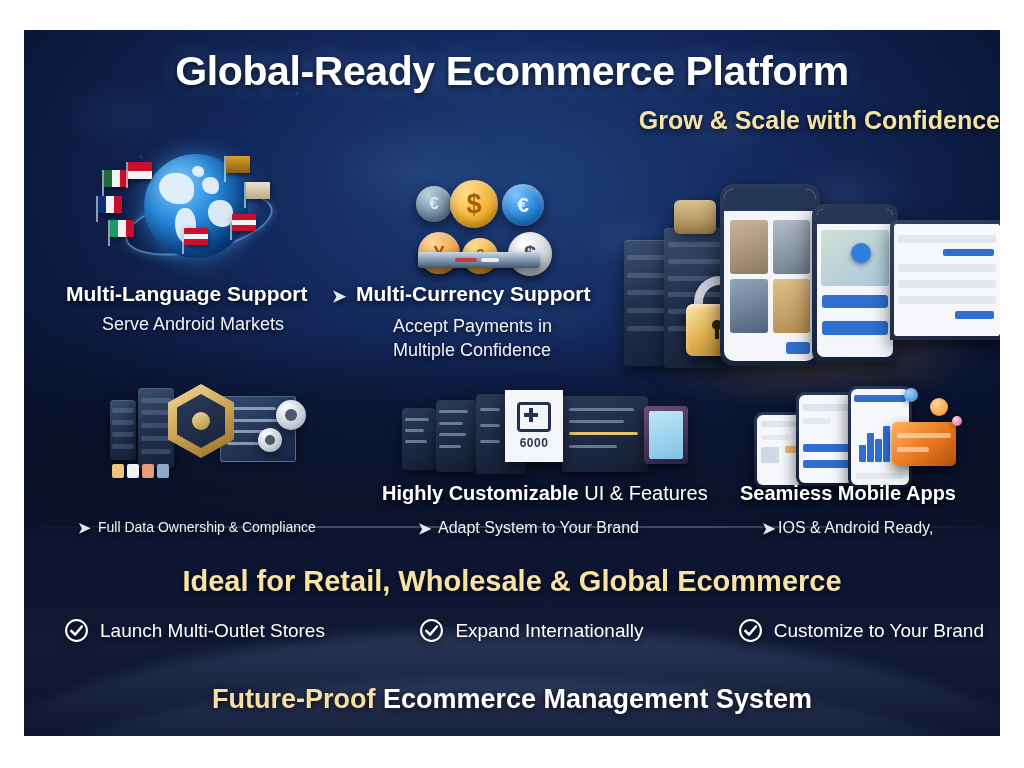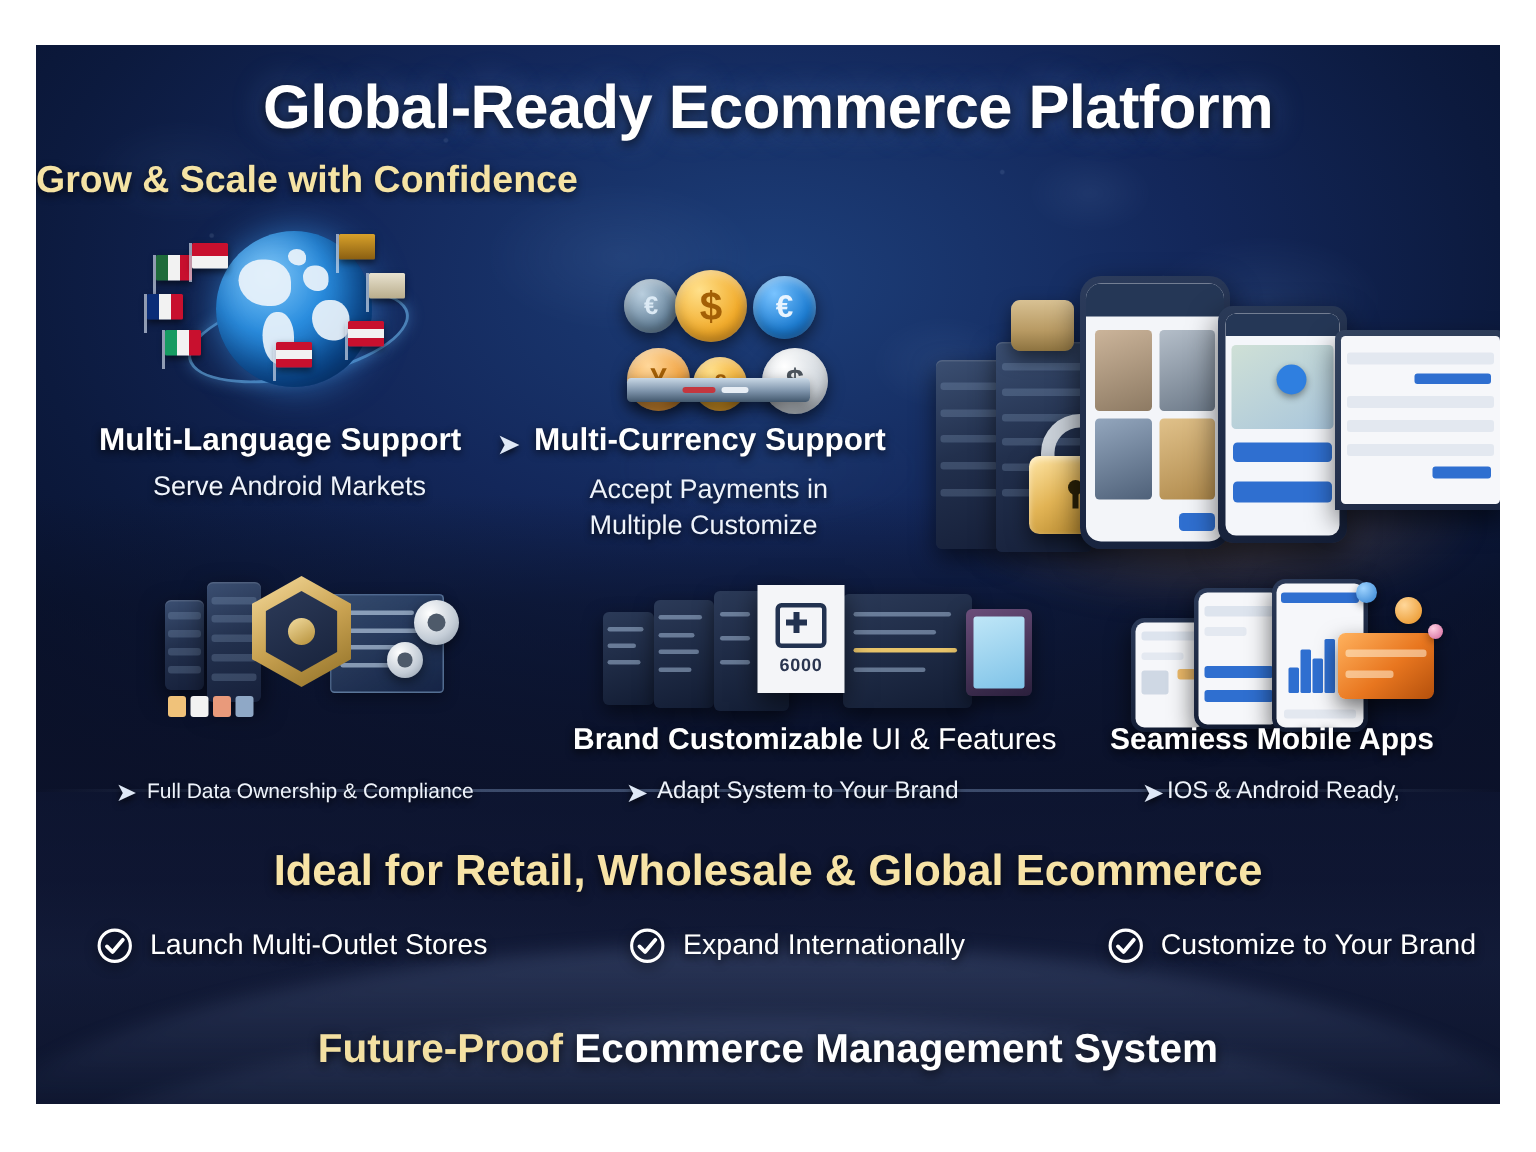--- a/index.html
+++ b/index.html
@@ -114,21 +114,21 @@
     font-size: 41px;
     font-weight: bold;
     color: #ffffff;
     letter-spacing: -0.4px;
     text-shadow: 0 2px 7px rgba(0,0,0,.75), 0 0 22px rgba(110,160,235,.45);
   }
   #subtitle {
     position: absolute;
     left: 0; right: 0;
     top: 76px;
-    text-align: left;
+    text-align: right;
     font-size: 25px;
     font-weight: bold;
     color: #f5e3a4;
     text-shadow: 0 2px 6px rgba(0,0,0,.7);
   }
 
   
   .art { position: absolute; }
 
   
@@ -540,21 +540,21 @@
           <div class="dash-accent" style="left:58%;right:6%;top:78%"></div>
         </div>
       </div>
     </div>
 
     <div class="feat-head" id="r1c1-head">Multi-Language Support</div>
     <div class="feat-sub" id="r1c1-sub">Serve Android Markets</div>
     <div class="arrow-sep" id="r1-arrow">➤</div>
     <div class="feat-head" id="r1c2-head">Multi-Currency Support</div>
     <div class="feat-sub" id="r1c2-sub1">Accept Payments in</div>
-    <div class="feat-sub" id="r1c2-sub2">Multiple Customize</div>
+    <div class="feat-sub" id="r1c2-sub2">Multiple Confidence</div>
 
     <div class="art" id="selfhost-art">
       <div class="server-box" style="left:0px;top:18px;width:26px;height:60px;">
         <div class="slot" style="top:14%"></div>
           <div class="slot" style="top:34%"></div>
         <div class="slot" style="top:54%"></div>
           <div class="slot" style="top:74%"></div>
       </div>
       <div class="server-box" style="left:28px;top:6px;width:36px;height:80px;">
         <div class="slot" style="top:12%"></div>
@@ -648,21 +648,21 @@
       </div>
       <div class="bubble" style="left:150px;top:2px;width:14px;height:14px;background:radial-gradient(circle at 35% 30%,#9fd4ff,#2f7fd0);"></div>
       <div class="bubble" style="left:176px;top:12px;width:18px;height:18px;background:radial-gradient(circle at 35% 30%,#ffd79a,#e8901f);"></div>
       <div class="bubble" style="left:198px;top:30px;width:10px;height:10px;background:radial-gradient(circle at 35% 30%,#ffd0e2,#d2639a);"></div>
     </div>
 
     <div class="arrow-sep" id="r2c1-arrow">➤</div>
     <div class="feat-sub" id="r2c1-sub">Full Data Ownership &amp; Compliance</div>
 
     <div class="feat-head" id="r2c2-head">
-      <span>Brand Customizable</span><span class="light-suffix"> UI &amp; Features</span>
+      <span>Highly Customizable</span><span class="light-suffix"> UI &amp; Features</span>
     </div>
     <div class="arrow-sep" id="r2c2-arrow">➤</div>
     <div class="feat-sub" id="r2c2-sub">Adapt System to Your Brand</div>
 
     <div class="feat-head" id="r2c3-head">Seamiess Mobile Apps</div>
     <div class="arrow-sep" id="r2c3-arrow">➤</div>
     <div class="feat-sub" id="r2c3-sub">IOS &amp; Android Ready,</div>
 
     <div id="gold-banner">Ideal for Retail, Wholesale &amp; Global Ecommerce</div>
 

